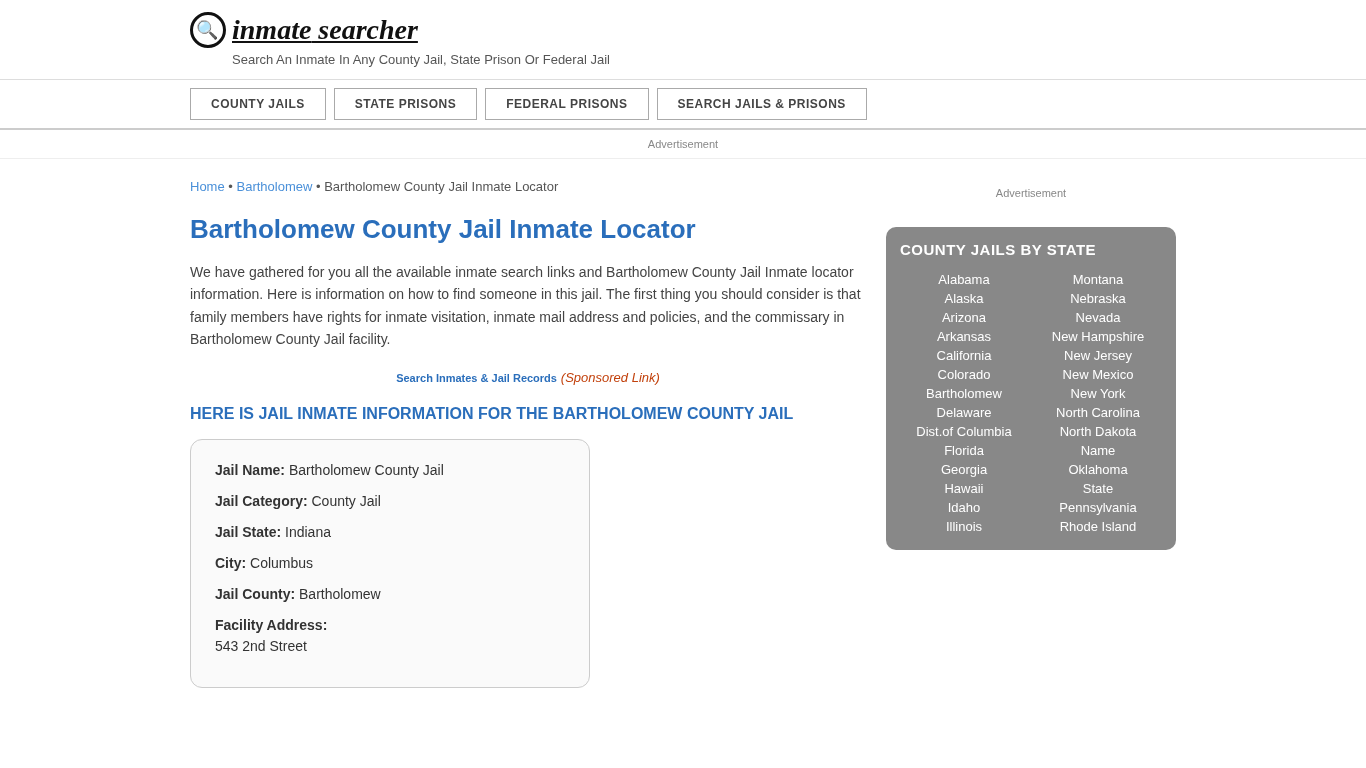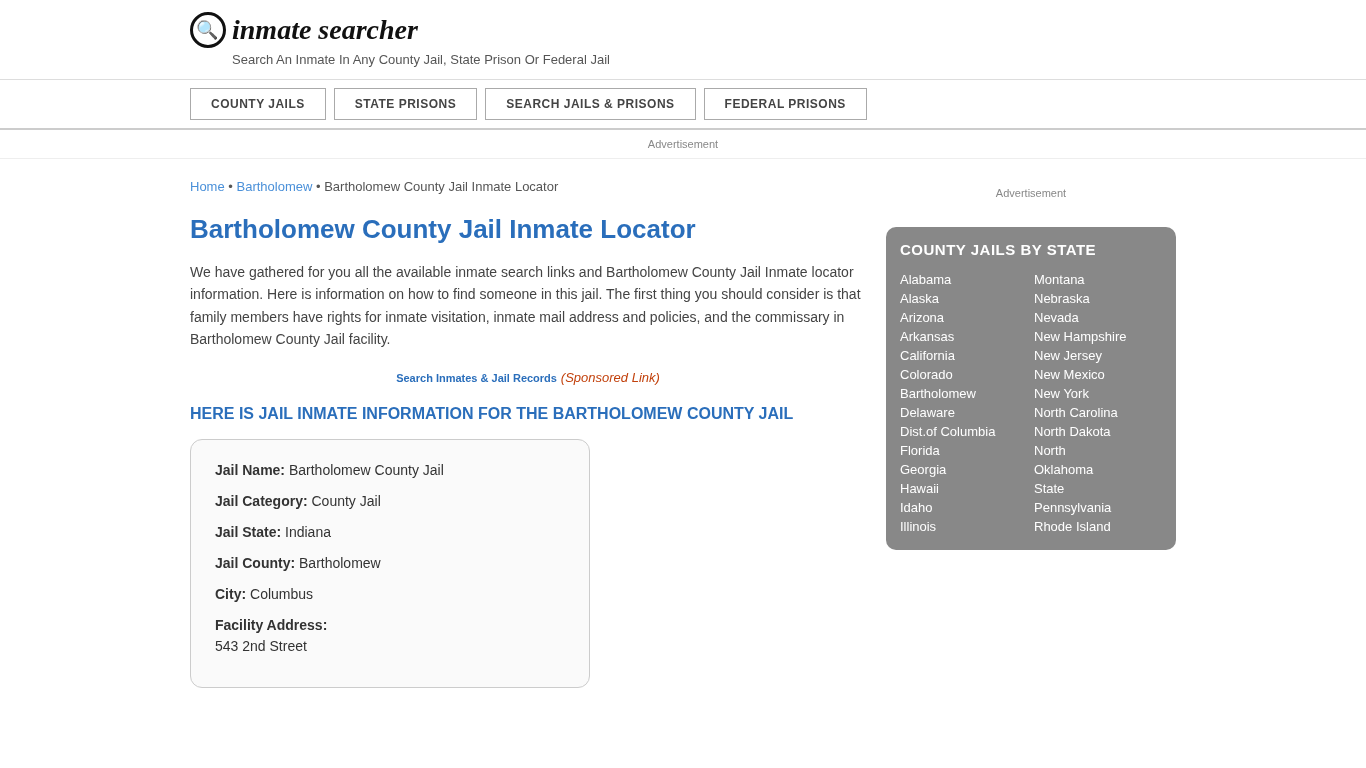--- a/index.html
+++ b/index.html
@@ -2,21 +2,21 @@
 <html><head>
   <meta charset="utf-8">
   <style>
     * { margin: 0; padding: 0; box-sizing: border-box; }
     body { font-family: Arial, sans-serif; font-size: 14px; color: #333; background: #fff; }
 
     
     #header { padding: 12px 190px; border-bottom: 1px solid #ddd; }
     #logo-area { display: flex; align-items: center; gap: 6px; margin-bottom: 4px; }
     #logo-icon { width: 36px; height: 36px; border: 3px solid #111; border-radius: 50%; display: flex; align-items: center; justify-content: center; font-size: 18px; color: #111; font-weight: bold; }
-    #logo-text { font-size: 28px; font-weight: bold; font-style: italic; color: #111; font-family: Georgia, serif; }
+    #logo-text { font-size: 28px; font-weight: bold; font-style: italic; color: #111; font-family: Georgia, serif; text-decoration: underline; }
     #logo-text span { color: #4a90d9; }
     #tagline { font-size: 13px; color: #555; margin-left: 42px; }
 
     
     #nav { padding: 8px 190px; border-bottom: 2px solid #ccc; display: flex; gap: 8px; }
     .nav-btn { padding: 8px 20px; border: 1px solid #aaa; background: #fff; font-size: 12px; font-weight: bold; letter-spacing: 0.5px; cursor: pointer; color: #444; text-transform: uppercase; }
 
     
     #ad-bar { text-align: center; padding: 8px; font-size: 11px; color: #888; border-bottom: 1px solid #eee; }
 
@@ -49,39 +49,39 @@
     .info-row { margin-bottom: 10px; font-size: 14px; color: #333; line-height: 1.5; }
     .info-label { font-weight: bold; }
 
     
     #sidebar { width: 290px; padding: 20px 0; flex-shrink: 0; }
     #sidebar-ad { text-align: center; font-size: 11px; color: #888; margin-bottom: 20px; padding: 8px; }
 
     
     #state-box { background: #888; border-radius: 10px; padding: 14px; }
     #state-box-title { font-size: 15px; font-weight: bold; color: #fff; margin-bottom: 12px; text-transform: uppercase; letter-spacing: 0.5px; }
-    #state-grid { display: grid; grid-template-columns: 1fr 1fr; gap: 12px 6px; }
+    #state-grid { display: grid; grid-template-columns: 1fr 1fr; gap: 12px 6px; text-align: center; }
     .state-link { color: #fff; text-decoration: none; font-size: 13px; padding: 2px 0; display: block; }
   </style>
 </head>
 <body>
 
 <div id="header">
   <div id="logo-area">
     <div id="logo-icon">🔍</div>
     <div id="logo-text"><span style="color:#111;font-style:italic;">inmate</span><span style="color:#111;font-style:italic;"> searcher</span></div>
   </div>
   <div id="tagline">Search An Inmate In Any County Jail, State Prison Or Federal Jail</div>
 </div>
 
 <div id="nav">
   <button class="nav-btn">COUNTY JAILS</button>
   <button class="nav-btn">STATE PRISONS</button>
+  <button class="nav-btn">FEDERAL PRISONS</button>
   <button class="nav-btn">SEARCH JAILS &amp; PRISONS</button>
-  <button class="nav-btn">FEDERAL PRISONS</button>
 </div>
 
 <div id="ad-bar">Advertisement</div>
 
 <div id="content-wrapper">
 
   <div id="main">
 
     <div id="breadcrumb">
       <a href="#">Home</a>
@@ -113,28 +113,28 @@
         <span class="info-label">Jail Category:</span>
         <span> </span>
         <span>County Jail</span>
       </div>
       <div class="info-row">
         <span class="info-label">Jail State:</span>
         <span> </span>
         <span>Indiana</span>
       </div>
       <div class="info-row">
+        <span class="info-label">City:</span>
+        <span> </span>
+        <span>Columbus</span>
+      </div>
+      <div class="info-row">
         <span class="info-label">Jail County:</span>
         <span> </span>
         <span>Bartholomew</span>
-      </div>
-      <div class="info-row">
-        <span class="info-label">City:</span>
-        <span> </span>
-        <span>Columbus</span>
       </div>
       <div class="info-row">
         <div><span class="info-label">Facility Address:</span></div>
         <div>543 2nd Street</div>
       </div>
     </div>
 
   </div>
 
   <div id="sidebar">
@@ -163,21 +163,21 @@
         <div id="states-right-col">
             <a href="#" class="state-link">Montana</a>
             <a href="#" class="state-link">Nebraska</a>
             <a href="#" class="state-link">Nevada</a>
             <a href="#" class="state-link">New Hampshire</a>
             <a href="#" class="state-link">New Jersey</a>
             <a href="#" class="state-link">New Mexico</a>
             <a href="#" class="state-link">New York</a>
             <a href="#" class="state-link">North Carolina</a>
             <a href="#" class="state-link">North Dakota</a>
-            <a href="#" class="state-link">North</a>
+            <a href="#" class="state-link">Name</a>
             <a href="#" class="state-link">Oklahoma</a>
             <a href="#" class="state-link">State</a>
             <a href="#" class="state-link">Pennsylvania</a>
             <a href="#" class="state-link">Rhode Island</a>
           </div>
       </div>
     </div>
   </div>
 
 </div>

